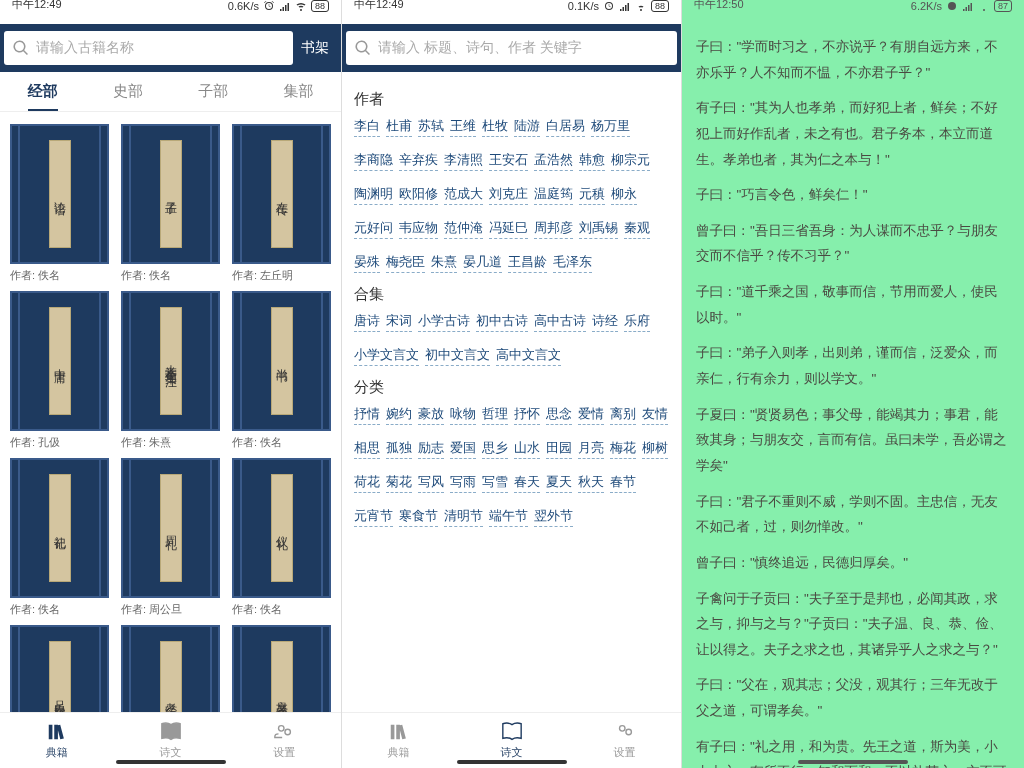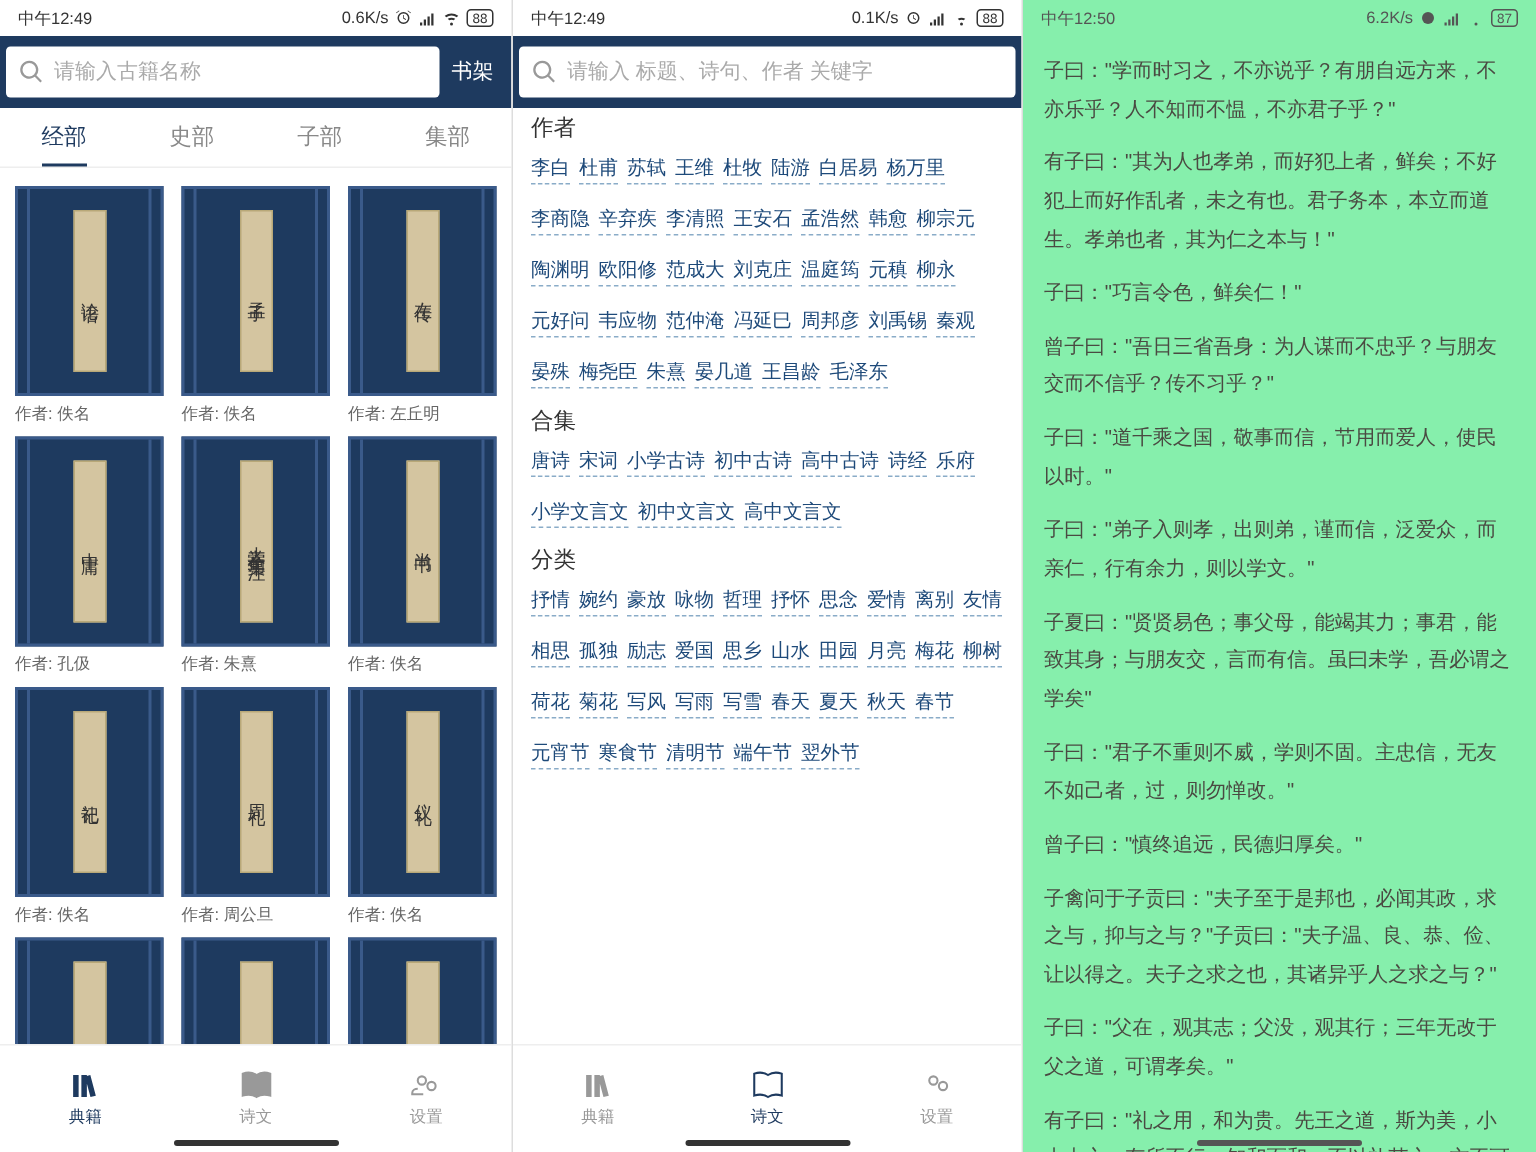--- a/index.html
+++ b/index.html
@@ -1,49 +1,49 @@
 <!DOCTYPE html>
 <html><head>
 <meta charset="utf-8">
 <style>
 *{margin:0;padding:0;box-sizing:border-box;font-family:"PingFang SC","Microsoft YaHei",sans-serif}
 body{display:flex;width:1024px;height:768px;background:#fff;overflow:hidden}
 .pane{height:768px;position:relative;overflow:hidden;display:flex;flex-direction:column}
 .p1{width:341px}
 .p2{width:341px;border-left:1px solid #ddd;border-right:1px solid #ddd}
 .p3{width:342px;background:#86efac}
-.status{height:24px;display:flex;align-items:center;justify-content:space-between;padding:0 12px;font-size:11px;color:#333}
+.status{height:24px;display:flex;align-items:flex-end;justify-content:space-between;padding:12px 12px;font-size:11px;color:#333}
 .p3 .status{color:#555}
 .status-r{display:flex;align-items:center;gap:4px}
 .status-r svg{width:12px;height:12px}
 .searchbar{height:48px;background:#1e3a5f;display:flex;align-items:center;padding:4px}
 .search-in{flex:1;height:34px;background:#fff;border-radius:3px;display:flex;align-items:center;padding:0 8px}
 .search-in svg{width:18px;height:18px;fill:#999;margin-right:6px}
 .search-txt{color:#aaa;font-size:14px}
 .shelf-btn{color:#fff;font-size:14px;padding:0 8px}
 .cat-tabs{height:40px;display:flex;border-bottom:1px solid #eee}
 .cat-tab{flex:1;display:flex;align-items:center;justify-content:center;font-size:15px;color:#888;position:relative}
-.cat-tab.active{color:#1e3a5f;font-weight:400}
+.cat-tab.active{color:#1e3a5f;font-weight:700}
 .cat-tab.active::after{content:"";position:absolute;bottom:0;left:50%;transform:translateX(-50%);width:30px;height:2px;background:#1e3a5f}
 .books{flex:1;overflow:hidden;padding:8px 4px}
 .brow{display:flex}
 .bcell{flex:1;padding:4px 6px}
 .bk{height:140px;background:#1e3a5f;border:2px solid #3a5a8a;position:relative;display:flex;align-items:center;justify-content:center}
 .bk::before,.bk::after{content:"";position:absolute;top:0;bottom:0;width:2px;background:#3a5a8a}
 .bk::before{left:6px}
 .bk::after{right:6px}
 .spine{width:22px;height:80%;background:#d4c5a0;display:flex;align-items:center;justify-content:center;writing-mode:vertical-rl;font-size:12px;color:#333;letter-spacing:2px;border:1px solid #b8a878}
 .auth{font-size:11px;color:#666;margin-top:4px}
-.nav{height:72px;border-top:1px solid #eee;display:flex;background:#fff}
+.nav{height:56px;border-top:1px solid #eee;display:flex;background:#fff}
 .nav-it{flex:1;display:flex;flex-direction:column;align-items:center;justify-content:center;gap:2px;color:#999}
 .nav-it.active{color:#1e3a5f}
 .nav-it svg{width:22px;height:22px}
 .nav-lbl{font-size:11px}
 .home-ind{position:absolute;bottom:4px;left:50%;transform:translateX(-50%);width:110px;height:4px;background:#333;border-radius:2px}
-.filters{flex:1;overflow:hidden;padding:4px 12px;font-size:13px}
+.filters{flex:1;overflow:hidden;padding:18px 12px;font-size:13px}
 .fsec{margin-bottom:12px}
 .fhdr{font-size:15px;font-weight:500;color:#333;margin-bottom:8px}
 .ftags{display:flex;flex-wrap:wrap;gap:14px 6px}
 .ftag{color:#1e4a7a;border-bottom:1px dashed #8aacc8;padding-bottom:1px;cursor:pointer;font-size:13px}
 .reader{flex:1;padding:10px 14px;font-family:"KaiTi","STKaiti",serif;font-size:13.5px;line-height:1.9;color:#4a4a42;overflow:hidden}
 .reader p{margin-bottom:10px}
 </style>
 </head>
 <body>
 

